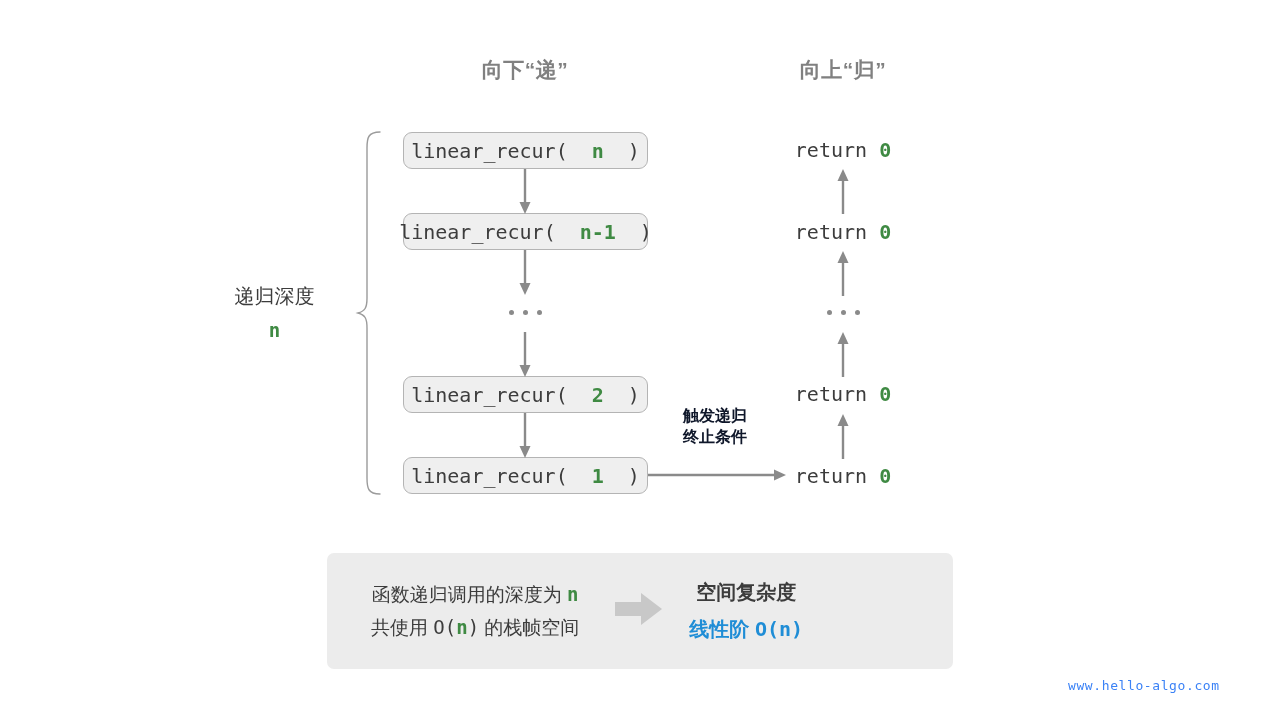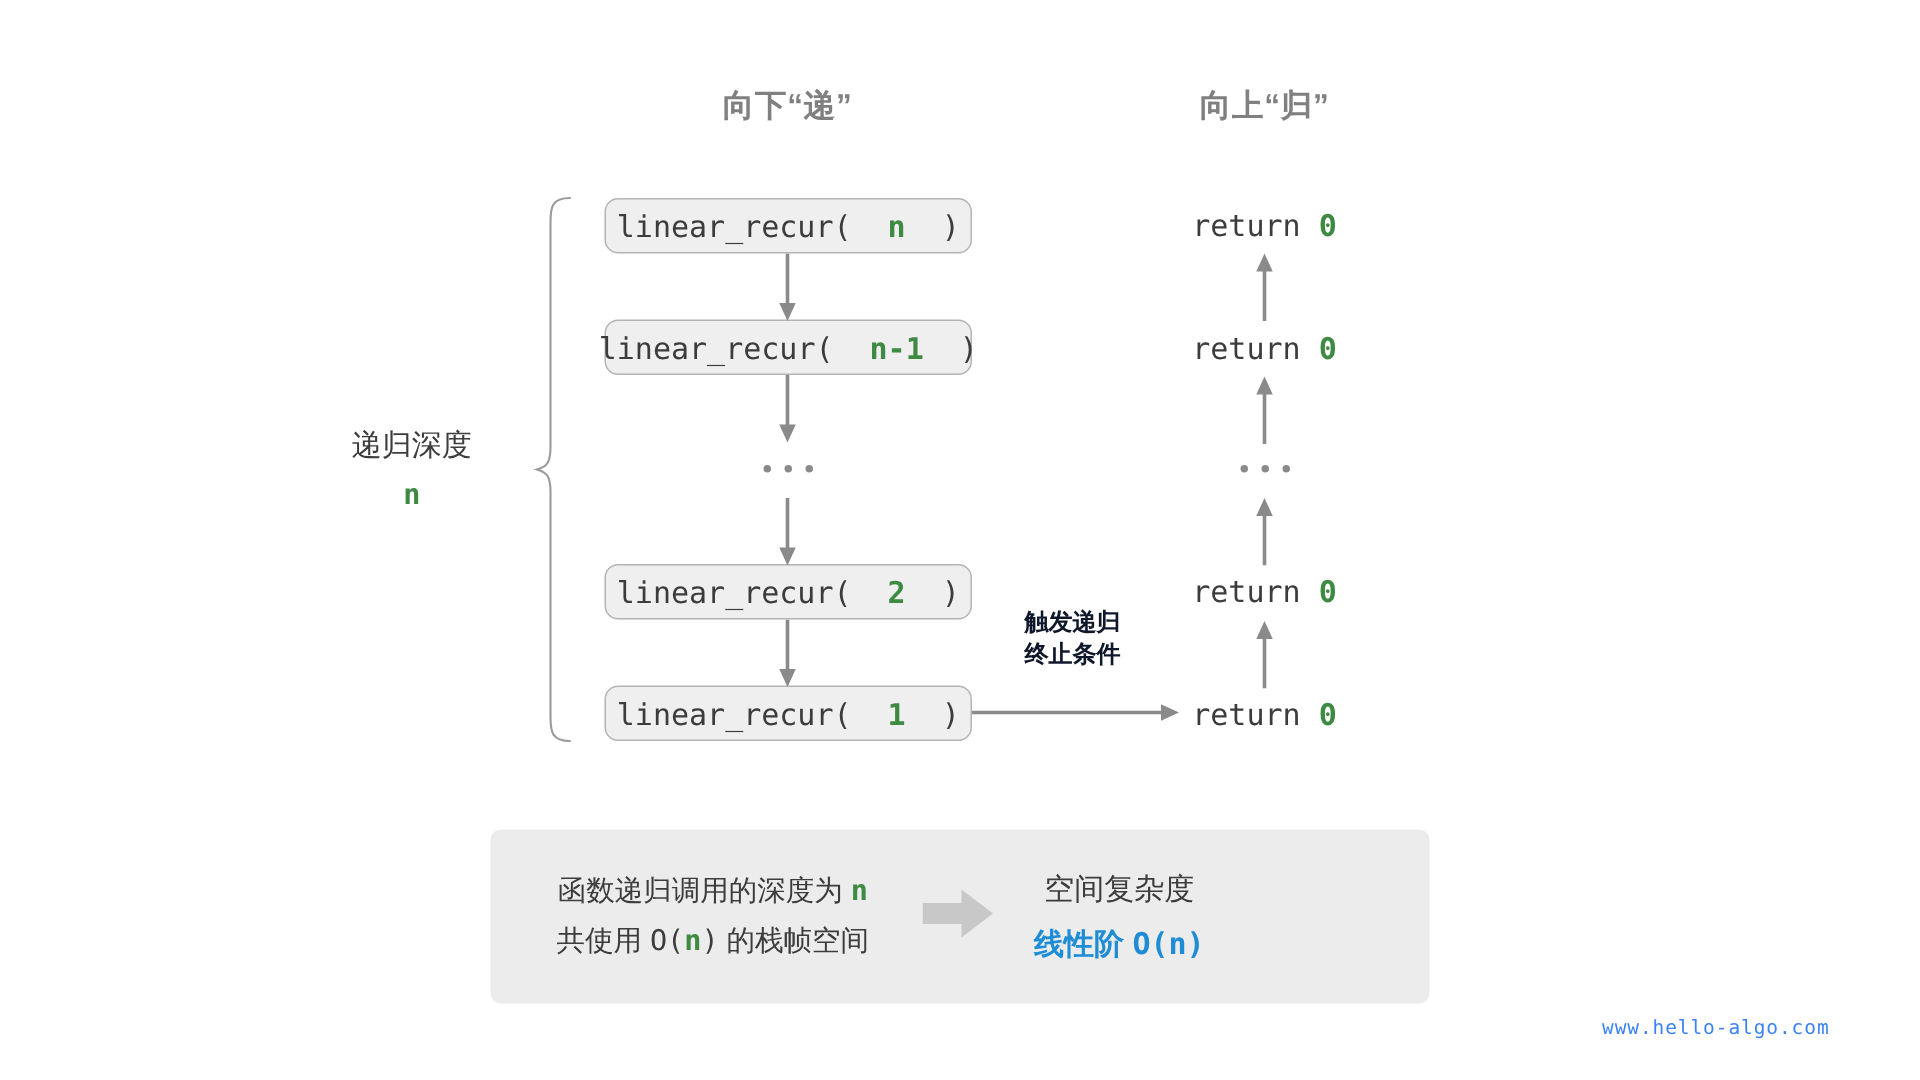--- a/index.html
+++ b/index.html
@@ -141,21 +141,21 @@
     flex: 0 0 auto;
     margin: 0 26px 0 36px;
   }
   .summary-right {
     flex: 0 0 auto;
     text-align: center;
   }
   .summary-right .sr-title {
     font-family: "Liberation Sans", "DejaVu Sans", sans-serif;
     font-size: 20px;
-    font-weight: normal;
+    font-weight: bold;
     color: #3c3c3c;
     white-space: nowrap;
   }
   .summary-right .sr-value {
     margin-top: 10px;
     font-size: 20px;
     font-weight: bold;
     color: #1f8dd6;
     white-space: nowrap;
     font-family: "Liberation Sans", "DejaVu Sans", sans-serif;

